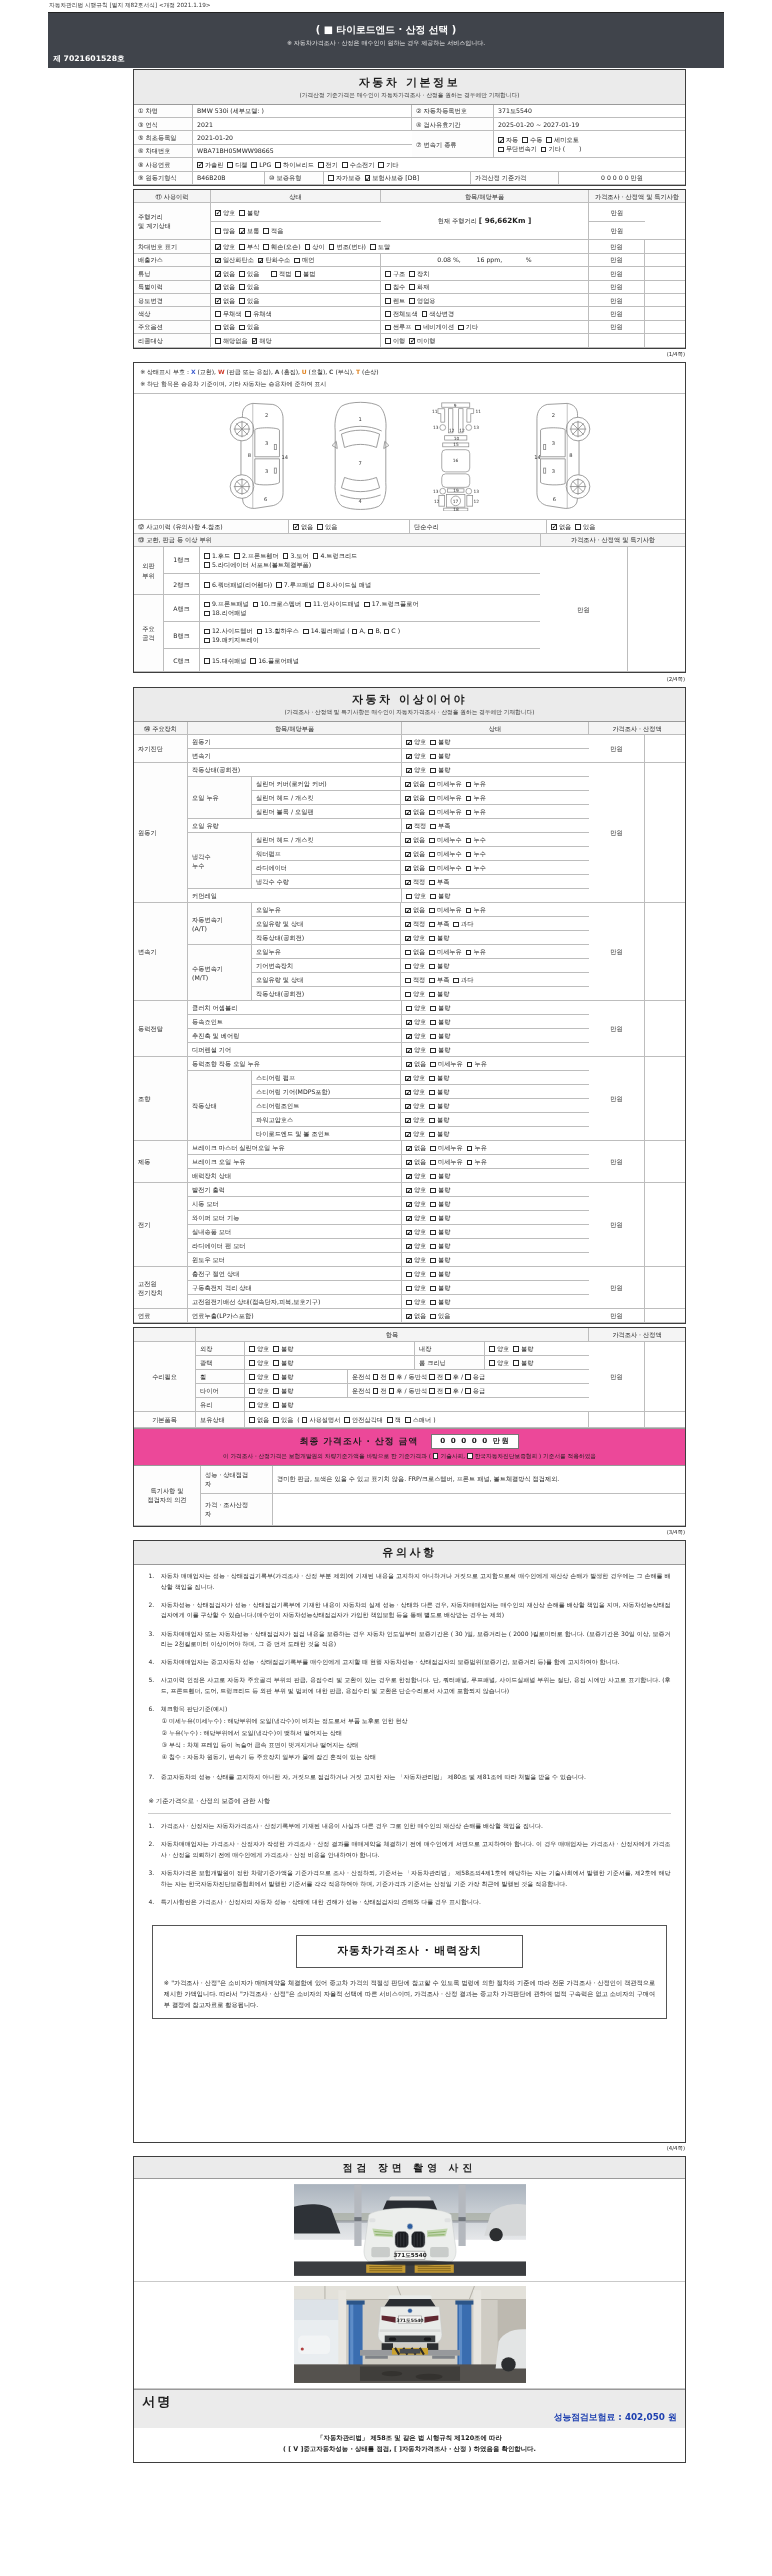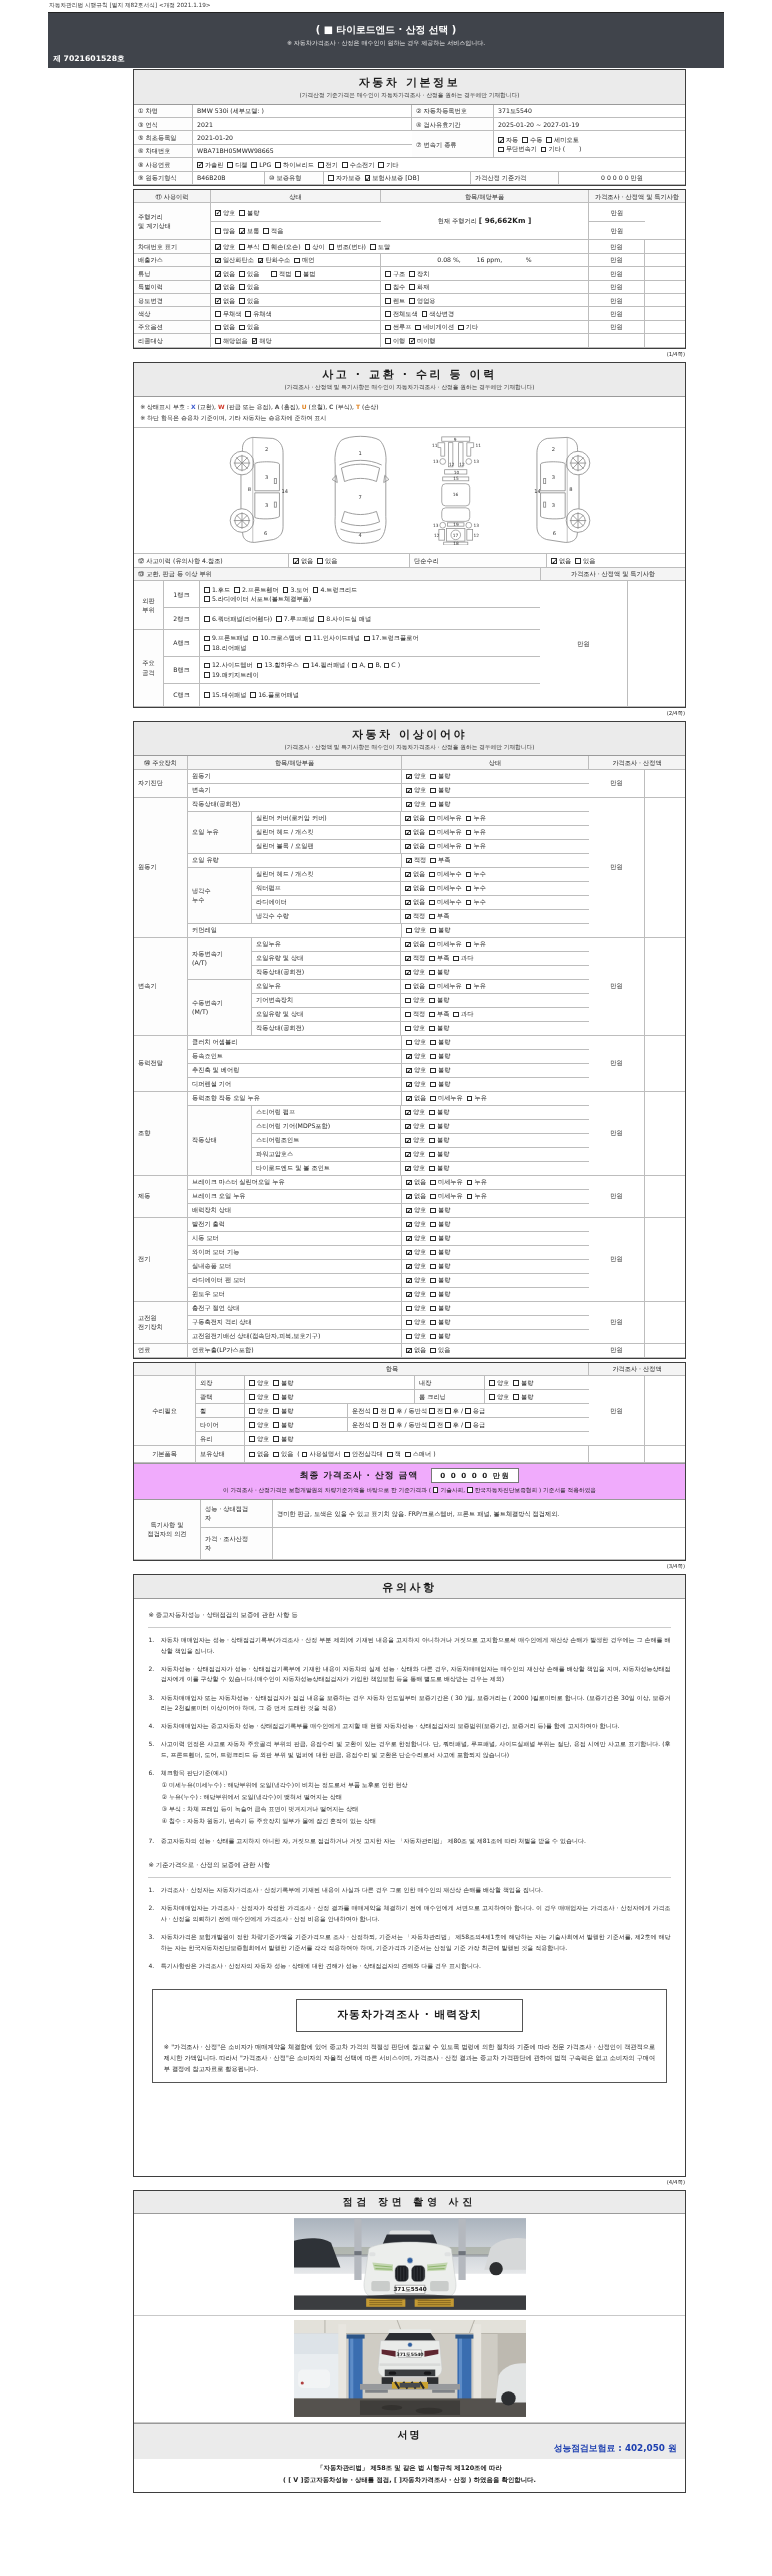--- a/index.html
+++ b/index.html
@@ -32,39 +32,39 @@
   .price{justify-content:center}.price .ct{text-align:center}
   .tail{background:#fff}
   .big{font-weight:bold;font-size:7.2px}
   .cb{display:inline-block;width:5.7px;height:5.7px;border:1px solid #2b2b2b;background:#fff;
       margin:0 2.1px -0.5px 0;position:relative;vertical-align:-0.5px}
   .cb.ck::after{content:"✓";position:absolute;left:-0.5px;top:-3.6px;font-size:7.7px;font-weight:bold;color:#0d0d0d}
   .legend-box{padding:3.6px 6.2px;border-bottom:0.5px solid #bdbdbd;font-size:6px;line-height:1.9}
   .diagrams{display:flex;justify-content:center;align-items:center;gap:29px;padding:6.2px 0 8.2px;
             border-bottom:0.5px solid #bdbdbd}
   .diagrams svg{display:block}
-  .finalband{background:#f0abfc;border-top:0.5px solid #999;padding:4.6px 0 4.1px;text-align:center}
+  .finalband{background:#ec4899;border-top:0.5px solid #999;padding:4.6px 0 4.1px;text-align:center}
   .final-label{font-size:8.8px;font-weight:bold;letter-spacing:1px}
   .final-amount{display:inline-block;border:0.5px solid #777;background:#fff;padding:1.5px 8.2px;margin-left:10.3px;
                 font-size:7.2px;font-weight:bold;letter-spacing:1.5px}
   .final-note{font-size:5.7px;margin-top:3.6px}
   .ntc{padding:6.2px 14.4px 8.2px;min-height:577px;font-size:6px;line-height:1.75}
   .ntc-h{font-size:6.4px;font-weight:normal;margin:4.1px 0 7.2px;padding-bottom:6.2px;border-bottom:0.5px solid #ccc}
   .ntc-item{display:flex;margin:0 0 7.7px}
   .ntc-no{width:12.4px;flex:none}
   .ntc-tx{flex:1;text-align:justify}
   .ntc-sub{margin:1.5px 0 1.5px 1px}
   .ntc-hb{font-size:6.4px;margin:13.4px 0 7.2px;padding-bottom:6.2px;border-bottom:0.5px solid #ccc}
   .ntc-box{border:0.5px solid #555;margin:17.5px 4.1px 1px;padding:9.3px 10.3px 8.2px}
   .ntc-box-title{border:0.5px solid #555;width:227px;margin:0 auto;text-align:center;font-size:10.8px;
                  font-weight:bold;letter-spacing:1px;padding:6.2px 0}
   .ntc-box-text{margin-top:8.2px;font-size:6.2px;line-height:1.8;text-align:justify}
   .photo-row{display:flex;justify-content:center;padding:4.6px 0;border-bottom:0.5px solid #c9c9c9}
   .signbar{background:#ebebeb;border-top:0.5px solid #999;padding:3.6px 8.2px 4.1px}
-  .sign-title{text-align:center;font-size:10px;font-weight:bold;letter-spacing:2.1px}
+  .sign-title{text-align:left;font-size:13px;font-weight:bold;letter-spacing:2.1px}
   .sign-fee{text-align:right;color:#1d3fb0;font-weight:bold;font-size:8.8px;margin-top:1px}
   .confirm{padding:4.6px 4.1px 6.2px;text-align:center;font-size:6.4px;line-height:1.75;font-weight:bold}
   svg text{font-family:"DejaVu Sans","Liberation Sans",sans-serif}
 </style>
 </head>
 <body>
 
 <div class="page">
 
   <div class="form-ref">자동차관리법 시행규칙 [별지 제82호서식] &lt;개정 2021.1.19&gt;</div>
@@ -353,24 +353,20 @@
             <div class="c tail" style="width:40px;flex:none;">
               <span class="ct"></span>
             </div>
           </div>
         </div>
     </section>
 
     <div class="pagemark">(1/4쪽)</div>
 
     <section class="block">
-      <div class="sechead">
-        <div class="sechead-title">사고 · 교환 · 수리 등 이력</div>
-        <div class="sechead-note">(가격조사 · 산정액 및 특기사항은 매수인이 자동차가격조사 · 산정을 원하는 경우에만 기재합니다)</div>
-      </div>
       <div id="acc-legend" class="legend-box">
           <div>※ 상태표시 부호 : <b style="color:#3c5bd0">X</b> (교환), <b style="color:#d23a2a">W</b> (판금 또는 용접), <b style="color:#555555">A</b> (흠집), <b style="color:#e0821e">U</b> (요철), <b style="color:#555555">C</b> (부식), <b style="color:#e0821e">T</b> (손상)</div>
           <div>※ 하단 항목은 승용차 기준이며, 기타 자동차는 승용차에 준하여 표시</div>
         </div>
 
       <div class="diagrams">
 
         <svg width="77" height="111" viewBox="0 0 150 215">
           <g fill="none" stroke="#8a8a8a" stroke-width="1.6">
             <path d="M58,6 C44,8 37,17 38,30 L35,58 C31,64 31,72 35,77 L35,148 C31,154 31,162 35,168 L39,198 C42,209 56,212 66,210 L98,205 C111,201 117,192 117,180 L117,36 C117,22 110,11 97,8 Z"></path>
@@ -1232,21 +1228,20 @@
         </div>
     </section>
 
     <div class="pagemark">(3/4쪽)</div>
 
     <section class="block">
       <div class="sechead">
         <div class="sechead-title">유의사항</div>
       </div>
       <div class="ntc" id="ntc-content">
-          <div class="ntc-h">※ 중고자동차성능 · 상태점검의 보증에 관한 사항 등</div>
           <div class="ntc-item">
             <div class="ntc-no">1.</div>
             <div class="ntc-tx">자동차 매매업자는 성능 · 상태점검기록부(가격조사 · 산정 부분 제외)에 기재된 내용을 고지하지 아니하거나 거짓으로 고지함으로써 매수인에게 재산상 손해가 발생한 경우에는 그 손해를 배상할 책임을 집니다.</div>
           </div>
           <div class="ntc-item">
             <div class="ntc-no">2.</div>
             <div class="ntc-tx">자동차성능 · 상태점검자가 성능 · 상태점검기록부에 기재한 내용이 자동차의 실제 성능 · 상태와 다른 경우, 자동차매매업자는 매수인의 재산상 손해를 배상할 책임을 지며, 자동차성능상태점검자에게 이를 구상할 수 있습니다.(매수인이 자동차성능상태점검자가 가입한 책임보험 등을 통해 별도로 배상받는 경우는 제외)</div>
           </div>
           <div class="ntc-item">
             <div class="ntc-no">3.</div>

